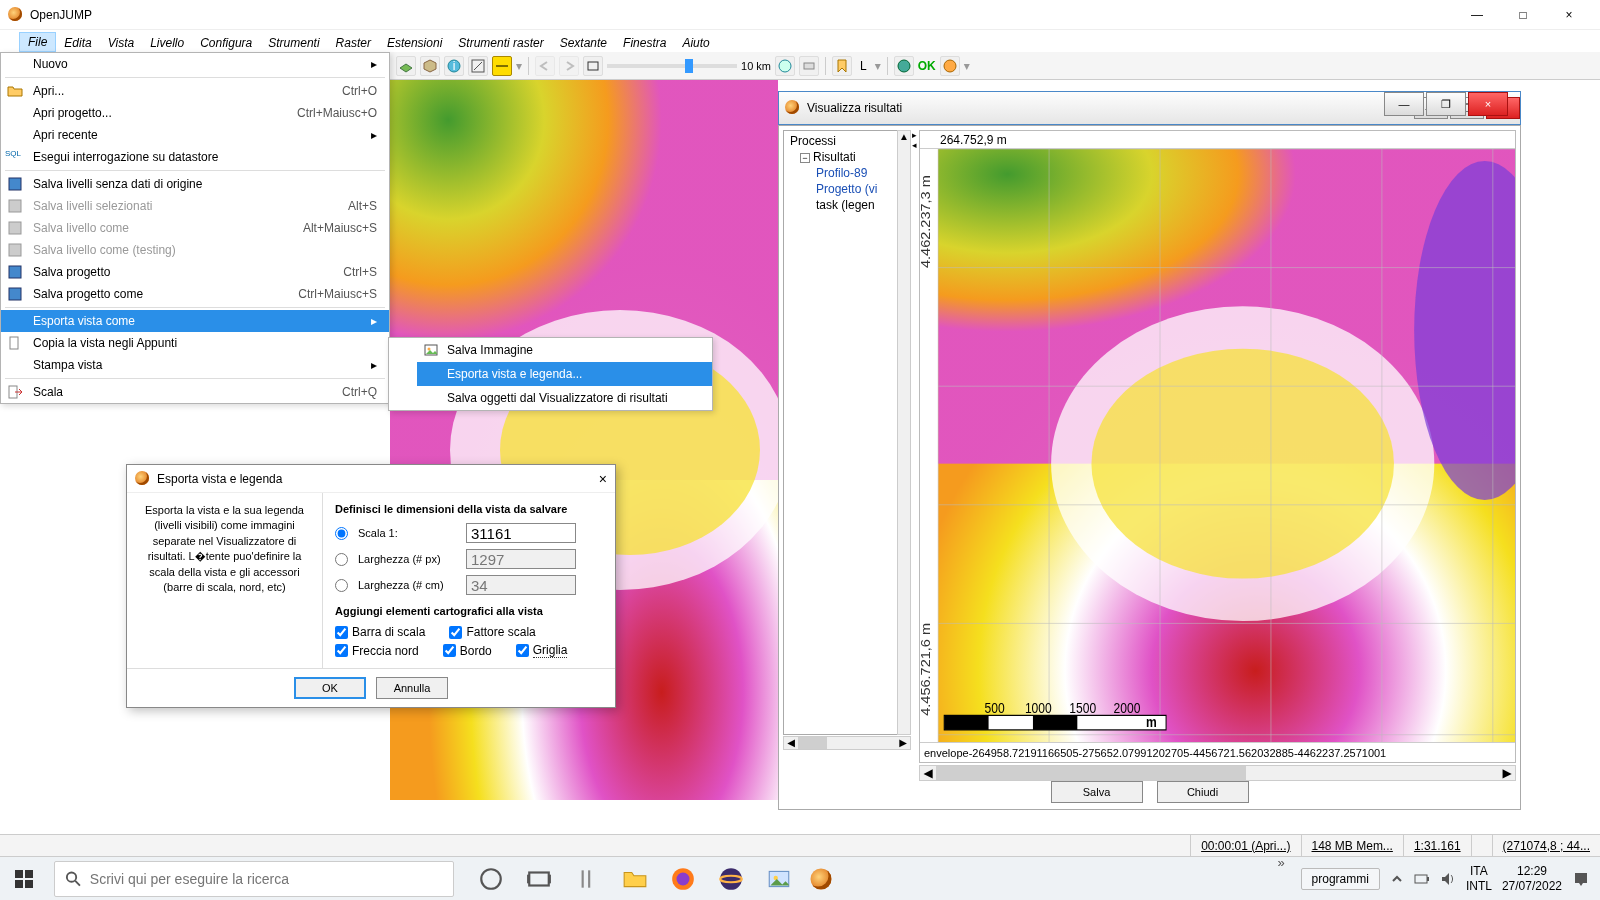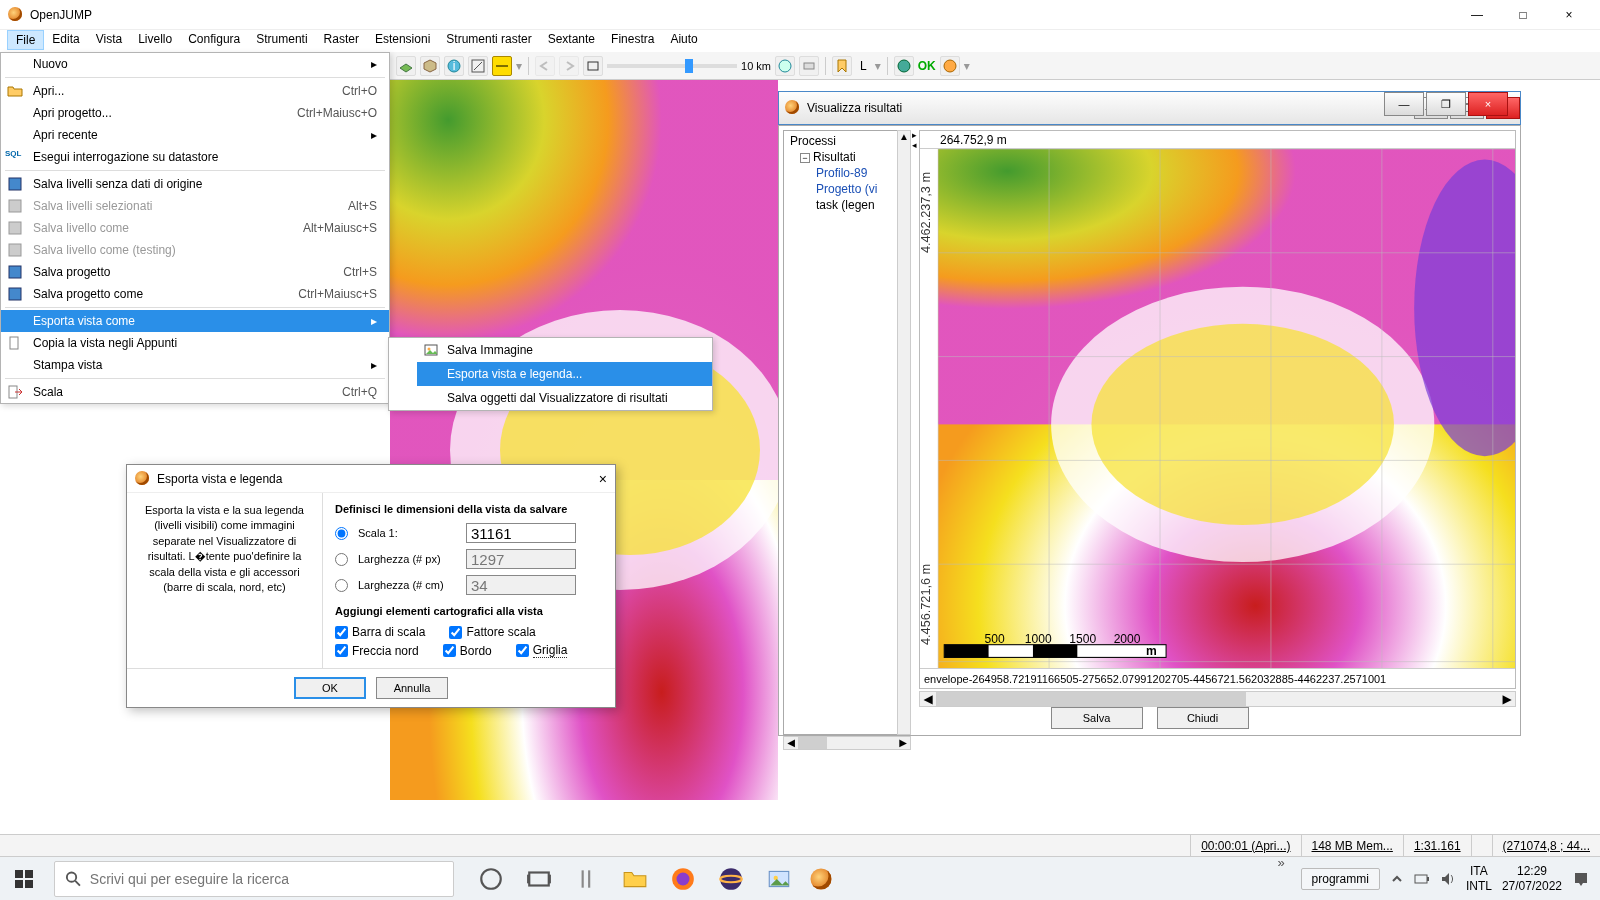--- a/index.html
+++ b/index.html
@@ -3,21 +3,21 @@
 <meta charset="utf-8">
 <style>
 * { margin: 0; padding: 0; box-sizing: border-box; font-family: "Segoe UI", Tahoma, sans-serif; font-size: 12px; }
 body { background: #fff; width: 1600px; height: 900px; overflow: hidden; position: relative; }
 
 .titlebar { height: 30px; background: #fff; display: flex; align-items: center; padding: 0 8px; border-bottom: 1px solid #eee; }
 .titlebar .app-icon { width: 16px; height: 16px; margin-right: 6px; }
 .titlebar .title { flex: 1; }
 .titlebar .win-btn { width: 46px; height: 30px; display: flex; align-items: center; justify-content: center; }
 
-.menubar { height: 22px; background: #fff; display: flex; align-items: flex-start; padding: 0 7px; }
+.menubar { height: 22px; background: #fff; display: flex; align-items: flex-end; padding: 0 19px; font-style: italic; }
 .menubar .menu-item { padding: 2px 8px; }
 .menubar .menu-item.active { background: #cde8ff; border: 1px solid #99d1ff; }
 
 .toolbar { height: 28px; background: #f5f5f5; border-bottom: 1px solid #ccc; display: flex; align-items: center; gap: 4px; padding: 0 6px; position: absolute; left: 390px; right: 0; top: 52px; }
 .tb-icon { width: 20px; height: 20px; display: inline-flex; align-items: center; justify-content: center; background: #f0f0f0; border: 1px solid #ddd; border-radius: 2px; }
 .tb-sep { width: 1px; height: 18px; background: #ccc; margin: 0 2px; }
 .slider { width: 130px; height: 4px; background: #ddd; position: relative; }
 .slider .thumb { position: absolute; width: 8px; height: 14px; background: #3399ff; top: -5px; left: 60%; }
 .scale-label { font-size: 11px; }
 
@@ -62,21 +62,21 @@
 .inner-window .iw-icon { width:16px;height:16px;margin:0 6px; }
 .inner-window .iw-title { flex:1; font-size:12px; }
 .inner-window .iw-btns { display:flex; }
 .inner-window .iw-btn { width: 34px; height: 22px; border:1px solid #888; margin-left:2px; display:flex;align-items:center;justify-content:center; background:linear-gradient(#fdfdfd,#dcdcdc); font-size:11px; }
 .inner-window .iw-btn.close { background: linear-gradient(#f66,#d22); color:#fff; border-color:#a11; }
 
 .outer-mdi-buttons { position: absolute; top: 92px; right: 92px; display:flex; z-index: 60; }
 .outer-mdi-buttons .iw-btn { width: 40px; height: 24px; border:1px solid #888; margin-left:2px; display:flex;align-items:center;justify-content:center; background:linear-gradient(#fdfdfd,#dcdcdc); font-size:11px; }
 .outer-mdi-buttons .iw-btn.close { background: linear-gradient(#f66,#d22); color:#fff; border-color:#a11; }
 
-.results-panel { position: absolute; top: 125px; left: 778px; width: 743px; height: 611px; border: 1px solid #aaa; background: #fff; z-index: 40; display: flex; flex-direction: column; }
+.results-panel { position: absolute; top: 125px; left: 778px; width: 743px; height: 685px; border: 1px solid #aaa; background: #fff; z-index: 40; display: flex; flex-direction: column; }
 .results-tree { position: absolute; top: 4px; left: 4px; width: 128px; height: 605px; border: 1px solid #aaa; font-size: 11px; padding: 2px; overflow: hidden; }
 .tree-node { padding: 1px 0 1px 4px; white-space: nowrap; }
 .tree-node.l1 { padding-left: 14px; }
 .tree-node.l2 { padding-left: 30px; }
 .tree-node.link { color: #1a4fb5; }
 .tree-node .toggle { display: inline-block; width: 10px; height: 10px; border: 1px solid #888; line-height: 8px; text-align: center; font-size: 9px; margin-right: 3px; }
 
 .results-right { position: absolute; top: 4px; left: 140px; right: 4px; bottom: 46px; border: 1px solid #bbb; background: #fff; display: flex; flex-direction: column; }
 .results-right .coord-bar { height: 18px; border-bottom: 1px solid #ccc; padding: 0 4px; font-size: 11px; display:flex; align-items:center; }
 .results-right .mini-map { flex: 1; position: relative; overflow: hidden; }
@@ -241,21 +241,21 @@
     </div>
   <div class="mi">
       <span>Apri progetto...</span>
       <span class="shortcut">Ctrl+Maiusc+O</span>
     </div>
   <div class="mi">
       <span>Apri recente</span>
       <span class="arrow">▸</span>
     </div>
   <div class="mi">
-      <span class="icon" style="font-size:8px;color:#06a;font-weight:bold;left:4px">SQL</span>
+      <span class="icon" style="font-size:8px;color:#06a;font-weight:normal;left:4px">SQL</span>
       <span>Esegui interrogazione su datastore</span>
     </div>
   <div class="sep"></div>
   <div class="mi">
       <span class="icon"><svg viewBox="0 0 16 16">
           <rect x="2" y="2" width="12" height="12" fill="#48c" stroke="#236"></rect>
         </svg></span>
       <span>Salva livelli senza dati di origine</span>
     </div>
   <div class="mi disabled">

